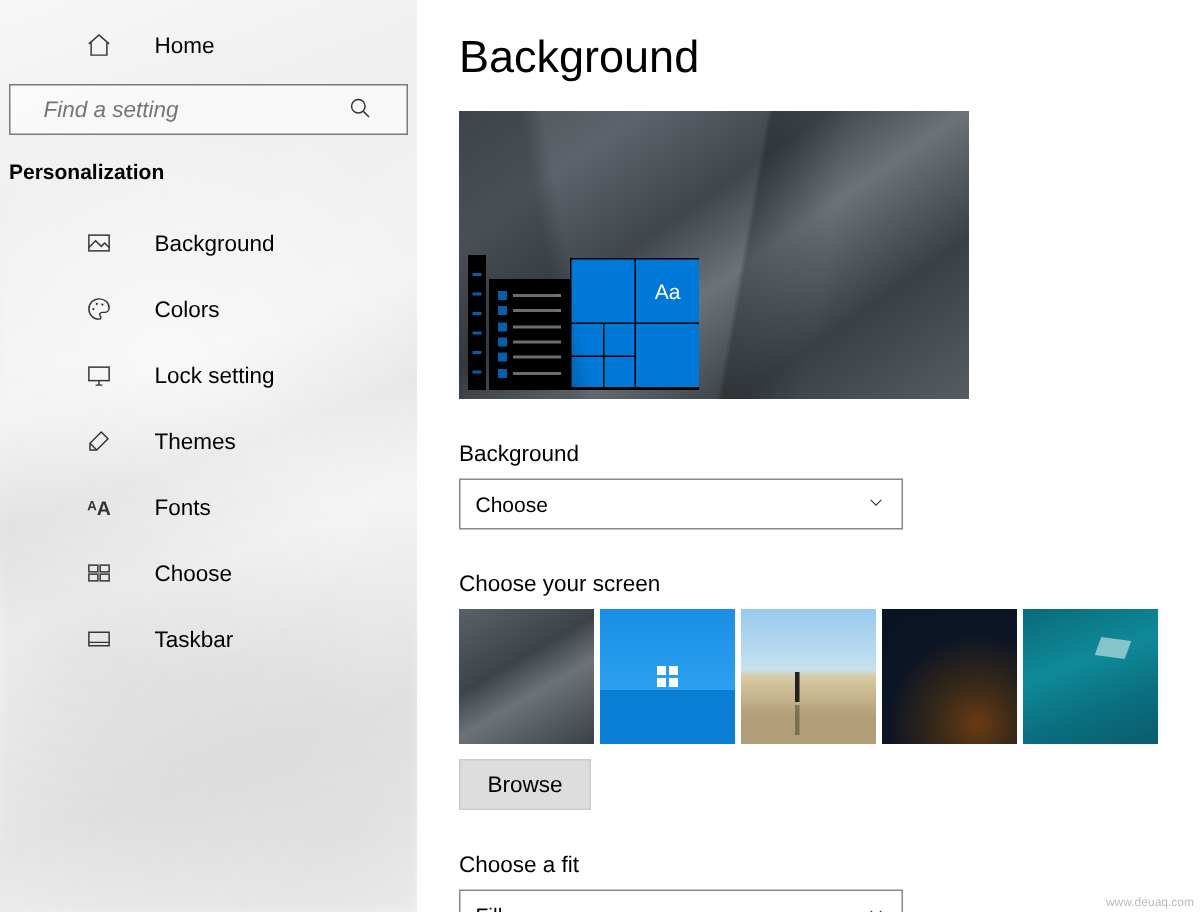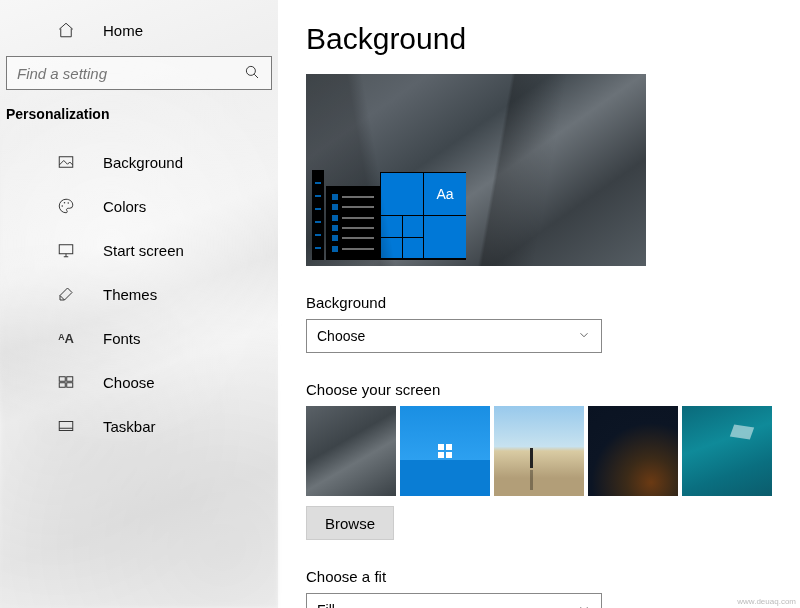--- a/index.html
+++ b/index.html
@@ -35,21 +35,21 @@
       font-size: 15px;
       cursor: pointer;
     }
     .side-row .icon { width: 18px; display:flex; justify-content:center;margin-left:43px; }
     .search-wrap { padding: 0 6px 0 6px; margin-top: 4px; margin-bottom: 6px; }
     .search {
       width: 100%; height: 34px;
       border: 1px solid #7a7a7a;
       background: rgba(255,255,255,0.55);
       display: flex; align-items: center;
-      padding: 0 10px;
+      padding: 0 22px;
     }
     .search input {
       flex: 1; border: 0; outline: 0;
       background: transparent;
       font-size: 15px;
       font-style: italic;
       color: #555;
     }
     .category {
       font-size: 14px; font-weight: 600;
@@ -200,21 +200,21 @@
         </span>
         <span>Colors</span>
       </div>
       <div class="side-row">
         <span class="icon">
           <svg viewBox="0 0 24 24">
               <rect x="3" y="5" width="18" height="12"></rect>
               <path d="M9 21 H15 M12 17 V21"></path>
             </svg>
         </span>
-        <span>Start screen</span>
+        <span>Lock setting</span>
       </div>
       <div class="side-row">
         <span class="icon">
           <svg viewBox="0 0 24 24">
               <path d="M14 4 L20 10 L10 20 L4 20 L4 14 Z"></path>
               <path d="M4 14 L10 20"></path>
             </svg>
         </span>
         <span>Themes</span>
       </div>

